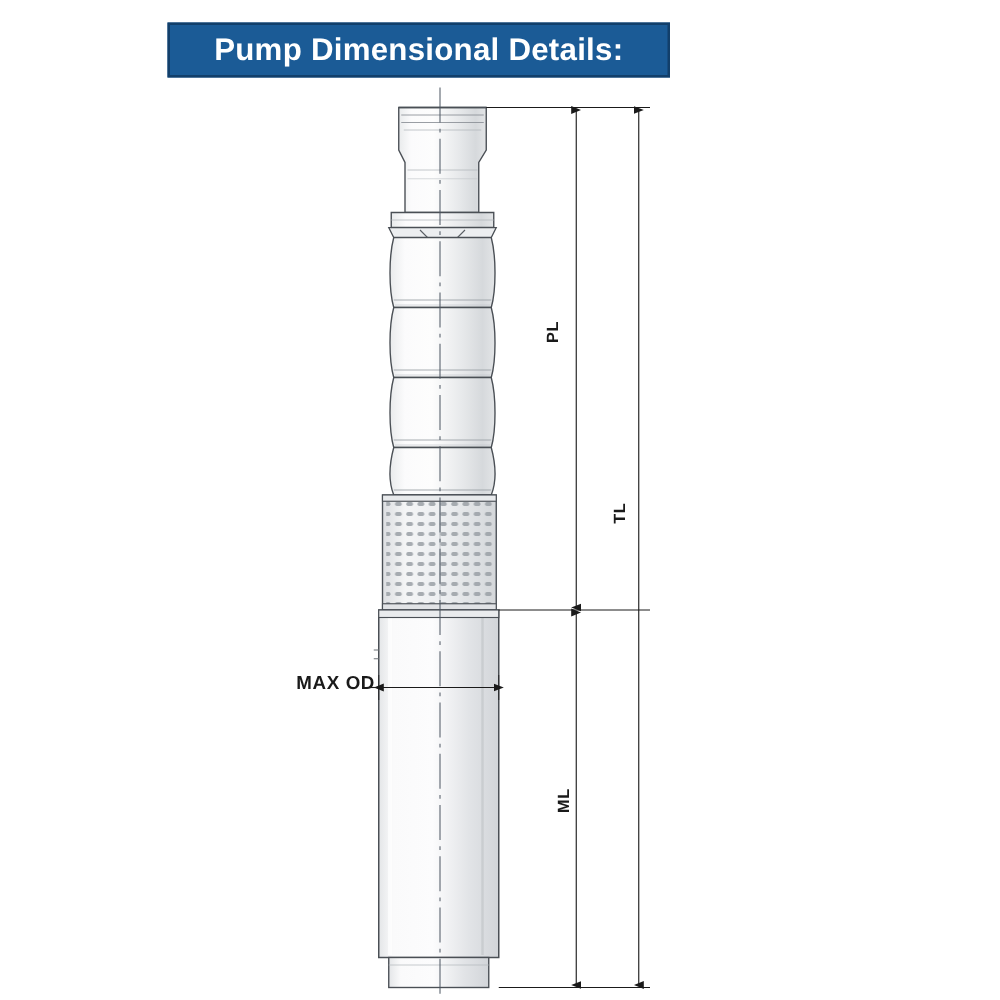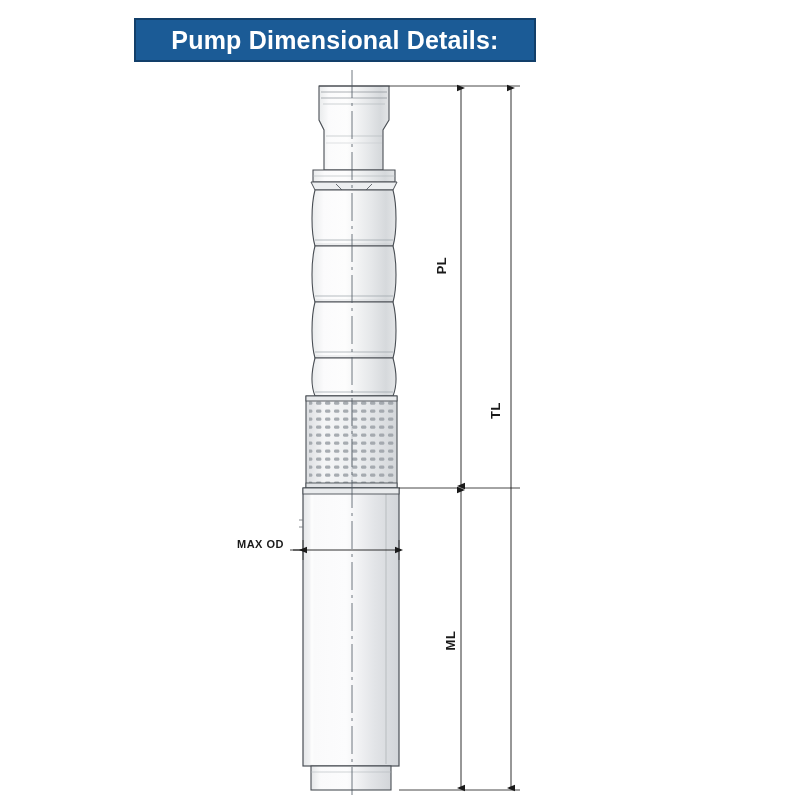--- a/index.html
+++ b/index.html
@@ -57,21 +57,21 @@
     letter-spacing: 0.5px;
     white-space: nowrap;
   }
   .dim-label.vertical {
     transform: rotate(-90deg);
     transform-origin: center center;
   }
   #label-pl { left: 433px; top: 258px; }
   #label-tl { left: 487px; top: 403px; }
   #label-ml { left: 441px; top: 633px; }
-  #label-maxod { left: 237px; top: 538px; font-size: 11px; }
+  #label-maxod { left: 237px; top: 538px; font-size: 15px; }
 </style>
 </head>
 <body>
 
 <div id="page">
 
   <div id="title-banner">
     <span class="title-text">Pump Dimensional Details:</span>
   </div>
 

